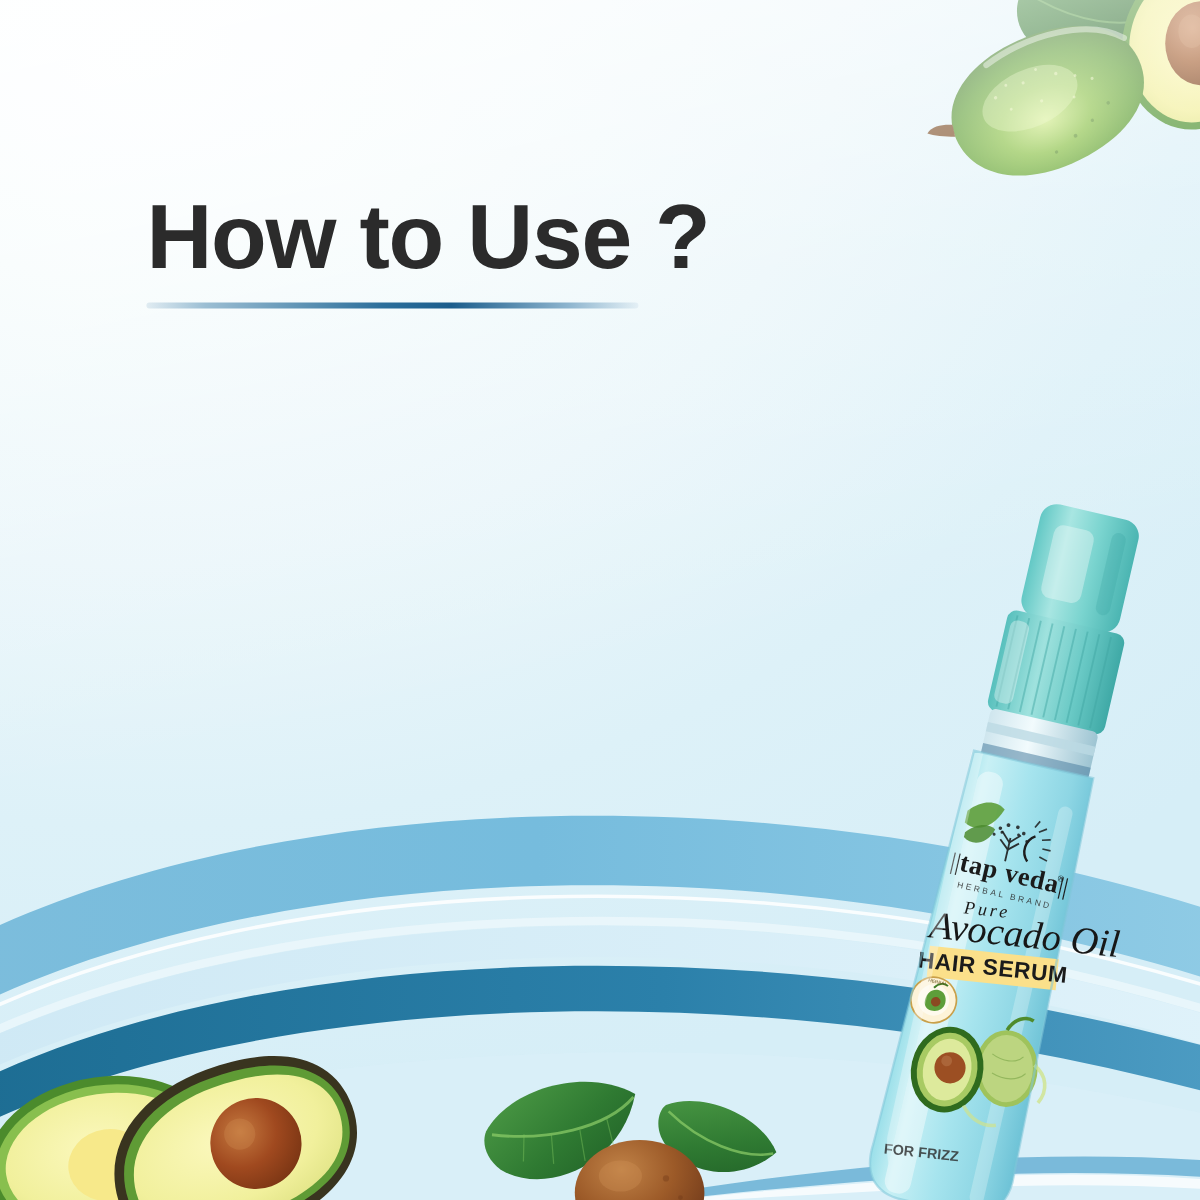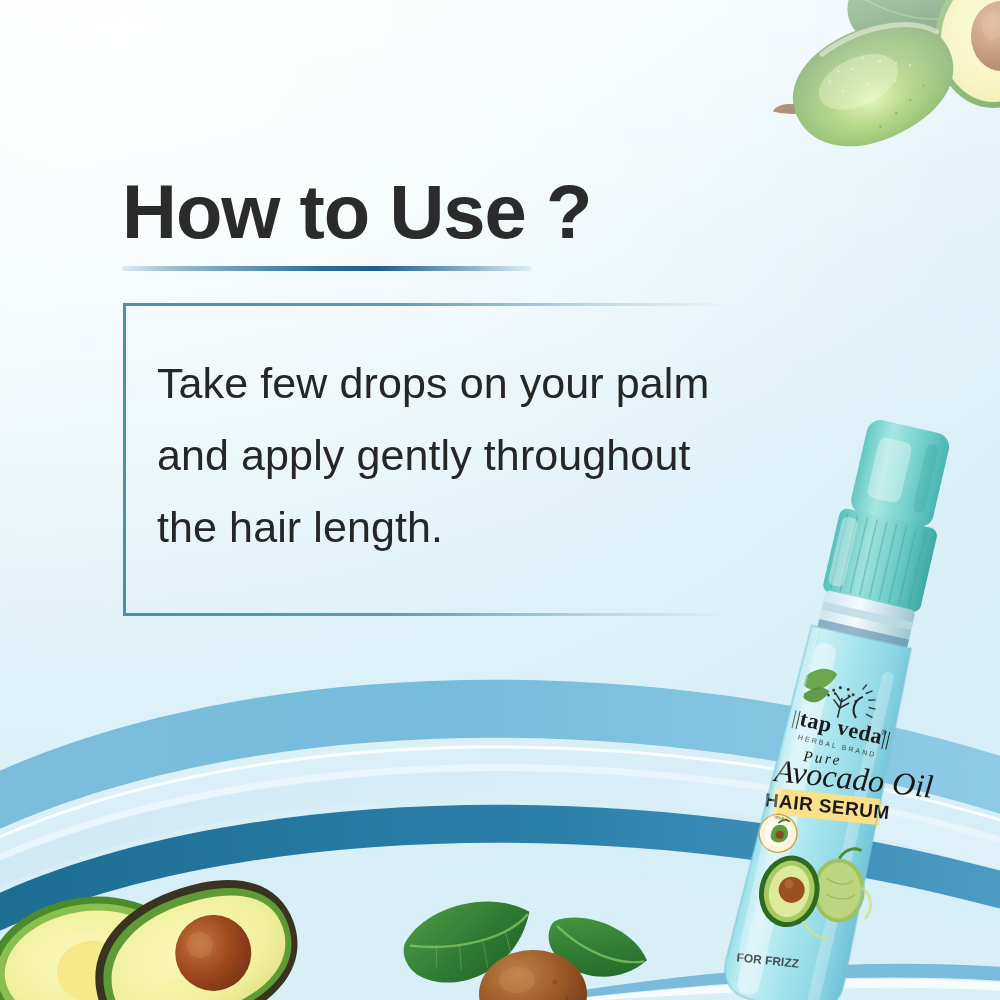--- a/index.html
+++ b/index.html
@@ -21,21 +21,21 @@
   .sheen {
     position:absolute; inset:0;
     background:linear-gradient(168deg, rgba(255,255,255,.85) 0%, rgba(255,255,255,.25) 30%, rgba(255,255,255,0) 55%);
     pointer-events:none;
   }
 
   
   .waves { position:absolute; left:0; bottom:0; width:1000px; height:330px; }
 
   
-  .title-wrap { position:absolute; left:122px; top:160px; width:640px;margin-top:14px; }
+  .title-wrap { position:absolute; left:122px; top:160px; width:640px; }
   .title {
     font-size:76px; font-weight:bold; color:#2b2b2b;
     letter-spacing:-1px; line-height:1; white-space:nowrap;
   }
   .title-rule {
     margin-top:16px; height:5px; width:410px; border-radius:3px;
     background:linear-gradient(90deg, rgba(180,205,222,.35) 0%, #9bbed3 12%, #2c6f9b 48%, #1b5d8c 62%, #8fb6cf 86%, rgba(190,212,228,.25) 100%);
   }
 
   
@@ -166,30 +166,20 @@
     </g>
   </svg>
 
   <div class="sheen"></div>
 
   <div class="title-wrap">
     <div class="title">How to Use ?</div>
     <div class="title-rule"></div>
   </div>
 
-  <div class="box">
-    <div class="box-edge-left"></div>
-    <div class="box-edge-top"></div>
-    <div class="box-edge-bottom"></div>
-    <div class="box-text">
-      <span class="ln">Take few drops on your palm</span>
-      <span class="ln">and apply gently throughout</span>
-      <span class="ln">the hair length.</span>
-    </div>
-  </div>
 
   <svg class="art no-evt" style="left:-30px; top:855px; width:330px; height:175px;" viewBox="0 0 330 175">
     <defs>
       <radialGradient id="flesh2" cx="45%" cy="40%" r="70%">
         <stop offset="0%" stop-color="#fbf8bd"></stop>
         <stop offset="65%" stop-color="#f1f09c"></stop>
         <stop offset="100%" stop-color="#dfe283"></stop>
       </radialGradient>
       <radialGradient id="pit2" cx="38%" cy="32%" r="72%">
         <stop offset="0%" stop-color="#c4793f"></stop>

